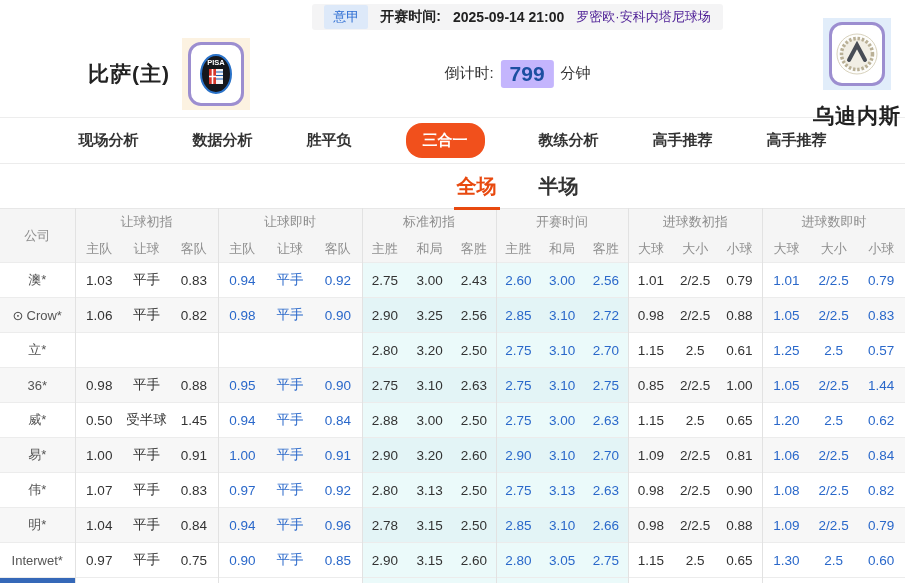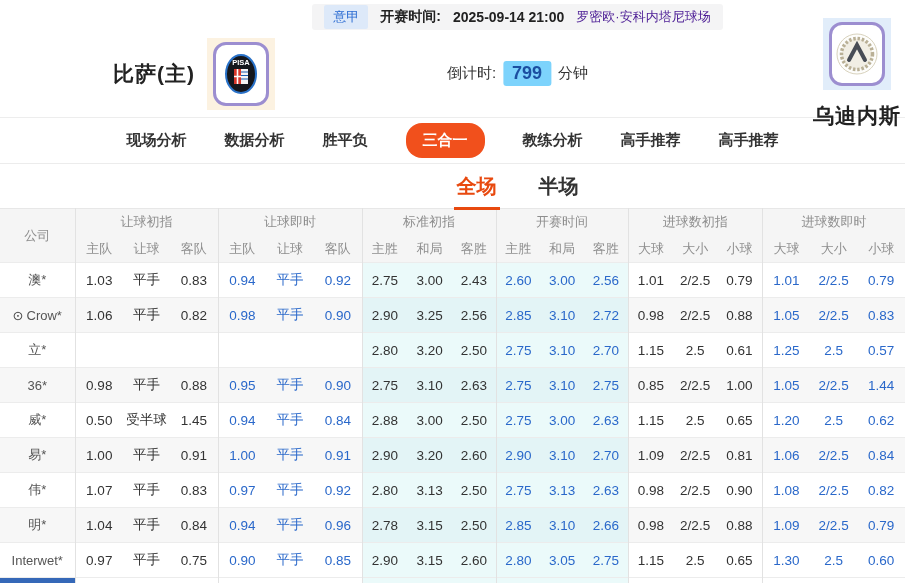--- a/index.html
+++ b/index.html
@@ -10,32 +10,32 @@
   
   .top-wrap { display:flex; justify-content:center; padding-top:4px; padding-left:130px; }
   .top-strip { display:flex; align-items:center; gap:12px; background:#f4f4f5; padding:3px 12px; border-radius:3px; height:26px; }
   .league-badge { background:#dde9f9; color:#2a6bd2; font-size:13px; padding:3px 9px; border-radius:2px; cursor:pointer; }
   .kick-label, .kick-time { font-weight:bold; color:#222; font-size:14px; }
   .venue { color:#4c1d95; font-size:13px; }
 
   
   .team-row { position:relative; display:flex; align-items:center; height:88px; border-bottom:1px solid #ededed; }
   .team { display:flex; align-items:center; gap:12px; }
-  .team.home { margin-left:113px; }
+  .team.home { margin-left:88px; }
   .team.away { position:absolute; right:4px;flex-direction:column; }
   .team-name { font-size:21px; font-weight:bold; color:#222; letter-spacing:1px; }
   .logo-patch { padding:4px 6px; }
   .logo-patch.home { background:#fcf2e1; }
   .logo-patch.away { background:#e1edfa; }
   .logo-box { width:56px; height:64px; border:3px solid #9c8ed0; border-radius:13px; background:#fff; display:flex; align-items:center; justify-content:center; overflow:hidden; }
   .countdown { position:absolute; left:50%; transform:translateX(-50%); margin-left:65px; display:flex; align-items:center; font-size:15px; color:#333; }
-  .cd-value { color:#1c4fa1; font-weight:bold; font-size:18px; background:#7dd3fc; padding:2px 9px; border-radius:3px; margin:0 7px; }
-
-  
-  .main-nav { display:flex; justify-content:center; align-items:center; gap:38px; height:46px; border-bottom:1px solid #ececec; }
+  .cd-value { color:#1c4fa1; font-weight:bold; font-size:21px; background:#c4b5fd; padding:2px 9px; border-radius:3px; margin:0 7px; }
+
+  
+  .main-nav { display:flex; justify-content:center; align-items:center; gap:54px; height:46px; border-bottom:1px solid #ececec; }
   .nav-tab { font-size:15px; font-weight:bold; color:#333; background:none; border:none; cursor:pointer; font-family:inherit; }
   .nav-tab.active { background:#f1501c; color:#fff; border-radius:16px; padding:8px 17px; }
 
   
   .scope-tabs { display:flex; justify-content:center; align-items:center; gap:42px; height:44px; padding-left:130px; }
   .scope-tab { font-size:20px; font-weight:bold; color:#333; background:none; border:none; cursor:pointer; position:relative; font-family:inherit; }
   .scope-tab.active { color:#e8490f; }
   .scope-tab.active::after { content:""; position:absolute; left:-3px; right:-3px; bottom:-10px; height:3px; background:#e8490f; }
 
   

